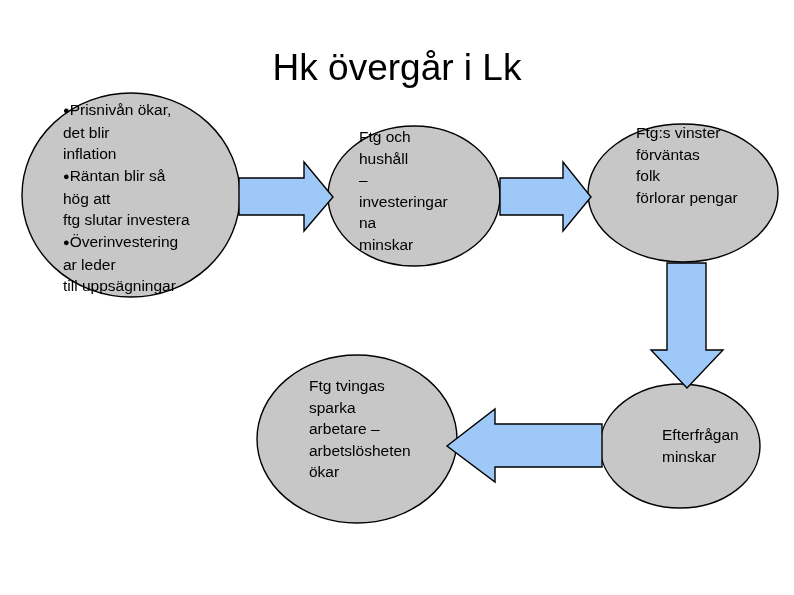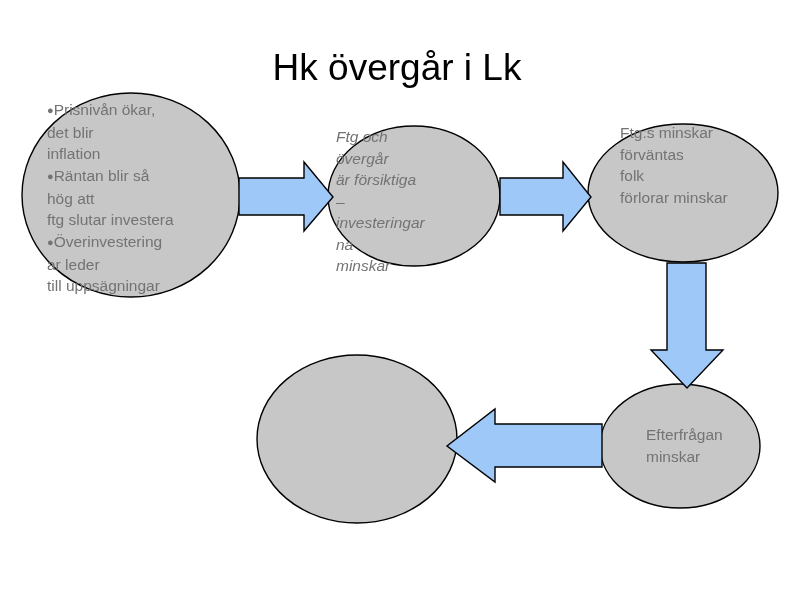--- a/index.html
+++ b/index.html
@@ -33,35 +33,36 @@
   }
   .shape-layer {
     position: absolute;
     left: 0;
     top: 0;
     width: 794px;
     height: 595px;
   }
   .node-text {
     position: absolute;
-    color: #737373;
+    color: #000000;
     font-size: 15.5px;
     line-height: 21.5px;
     font-weight: 400;
     white-space: pre-wrap;
     z-index: 3;
+    margin-left: 16px;
   }
   .node-text .bullet {
     font-size: 11px;
     line-height: 21.5px;
     vertical-align: 0.05em;
   }
   
   #text-n1 { left: 47px;  top: 99px;  width: 196px; }
-  #text-n2 { left: 336px; top: 126px; width: 150px; font-style: italic; }
+  #text-n2 { left: 343px; top: 126px; width: 150px; }
   #text-n3 { left: 620px; top: 122px; width: 165px; }
   #text-n4 { left: 293px; top: 375px; width: 175px; }
   #text-n5 { left: 646px; top: 424px; width: 135px; }
 </style>
 </head>
 <body>
 
 <div id="slide" style="background: rgb(255, 255, 255);">
 
   <div id="slide-title">Hk övergår i Lk</div>
@@ -81,17 +82,18 @@
     <polygon points="239,178 304,178 304,162 333,197 304,231 304,215 239,215" fill="#9DC8F8" stroke="#000000" stroke-width="1.4" stroke-linejoin="miter"></polygon>
 
     <polygon points="500,178 563,178 563,162 591,197 563,231 563,215 500,215" fill="#9DC8F8" stroke="#000000" stroke-width="1.4" stroke-linejoin="miter"></polygon>
 
     <polygon points="667,263 706,263 706,350 723,350 687,388 651,350 667,350" fill="#9DC8F8" stroke="#000000" stroke-width="1.4" stroke-linejoin="miter"></polygon>
 
     <polygon points="602,424 495,424 495,409 447,446 495,482 495,467 602,467" fill="#9DC8F8" stroke="#000000" stroke-width="1.4" stroke-linejoin="miter"></polygon>
   </svg>
 
   <div class="node-text" id="text-n1"><div><span class="bullet">●</span><span>Prisnivån ökar,</span></div><div><span>det blir</span></div><div><span>inflation</span></div><div><span class="bullet">●</span><span>Räntan blir så</span></div><div><span>hög att</span></div><div><span>ftg slutar investera</span></div><div><span class="bullet">●</span><span>Överinvestering</span></div><div><span>ar leder</span></div><div><span>till uppsägningar</span></div></div>
-  <div class="node-text" id="text-n2"><div><span>Ftg och</span></div><div><span>övergår</span></div><div><span>är försiktiga</span></div><div><span>–</span></div><div><span>investeringar</span></div><div><span>na</span></div><div><span>minskar</span></div></div>
-  <div class="node-text" id="text-n3"><div><span>Ftg:s minskar</span></div><div><span>förväntas</span></div><div><span>folk</span></div><div><span>förlorar minskar</span></div></div>
+  <div class="node-text" id="text-n2"><div><span>Ftg och</span></div><div><span>hushåll</span></div><div><span>–</span></div><div><span>investeringar</span></div><div><span>na</span></div><div><span>minskar</span></div></div>
+  <div class="node-text" id="text-n3"><div><span>Ftg:s vinster</span></div><div><span>förväntas</span></div><div><span>folk</span></div><div><span>förlorar pengar</span></div></div>
+  <div class="node-text" id="text-n4"><div><span>Ftg tvingas</span></div><div><span>sparka</span></div><div><span>arbetare –</span></div><div><span>arbetslösheten</span></div><div><span>ökar</span></div></div>
   <div class="node-text" id="text-n5"><div><span>Efterfrågan</span></div><div><span>minskar</span></div></div>
 
 </div>
 
 </body></html>

